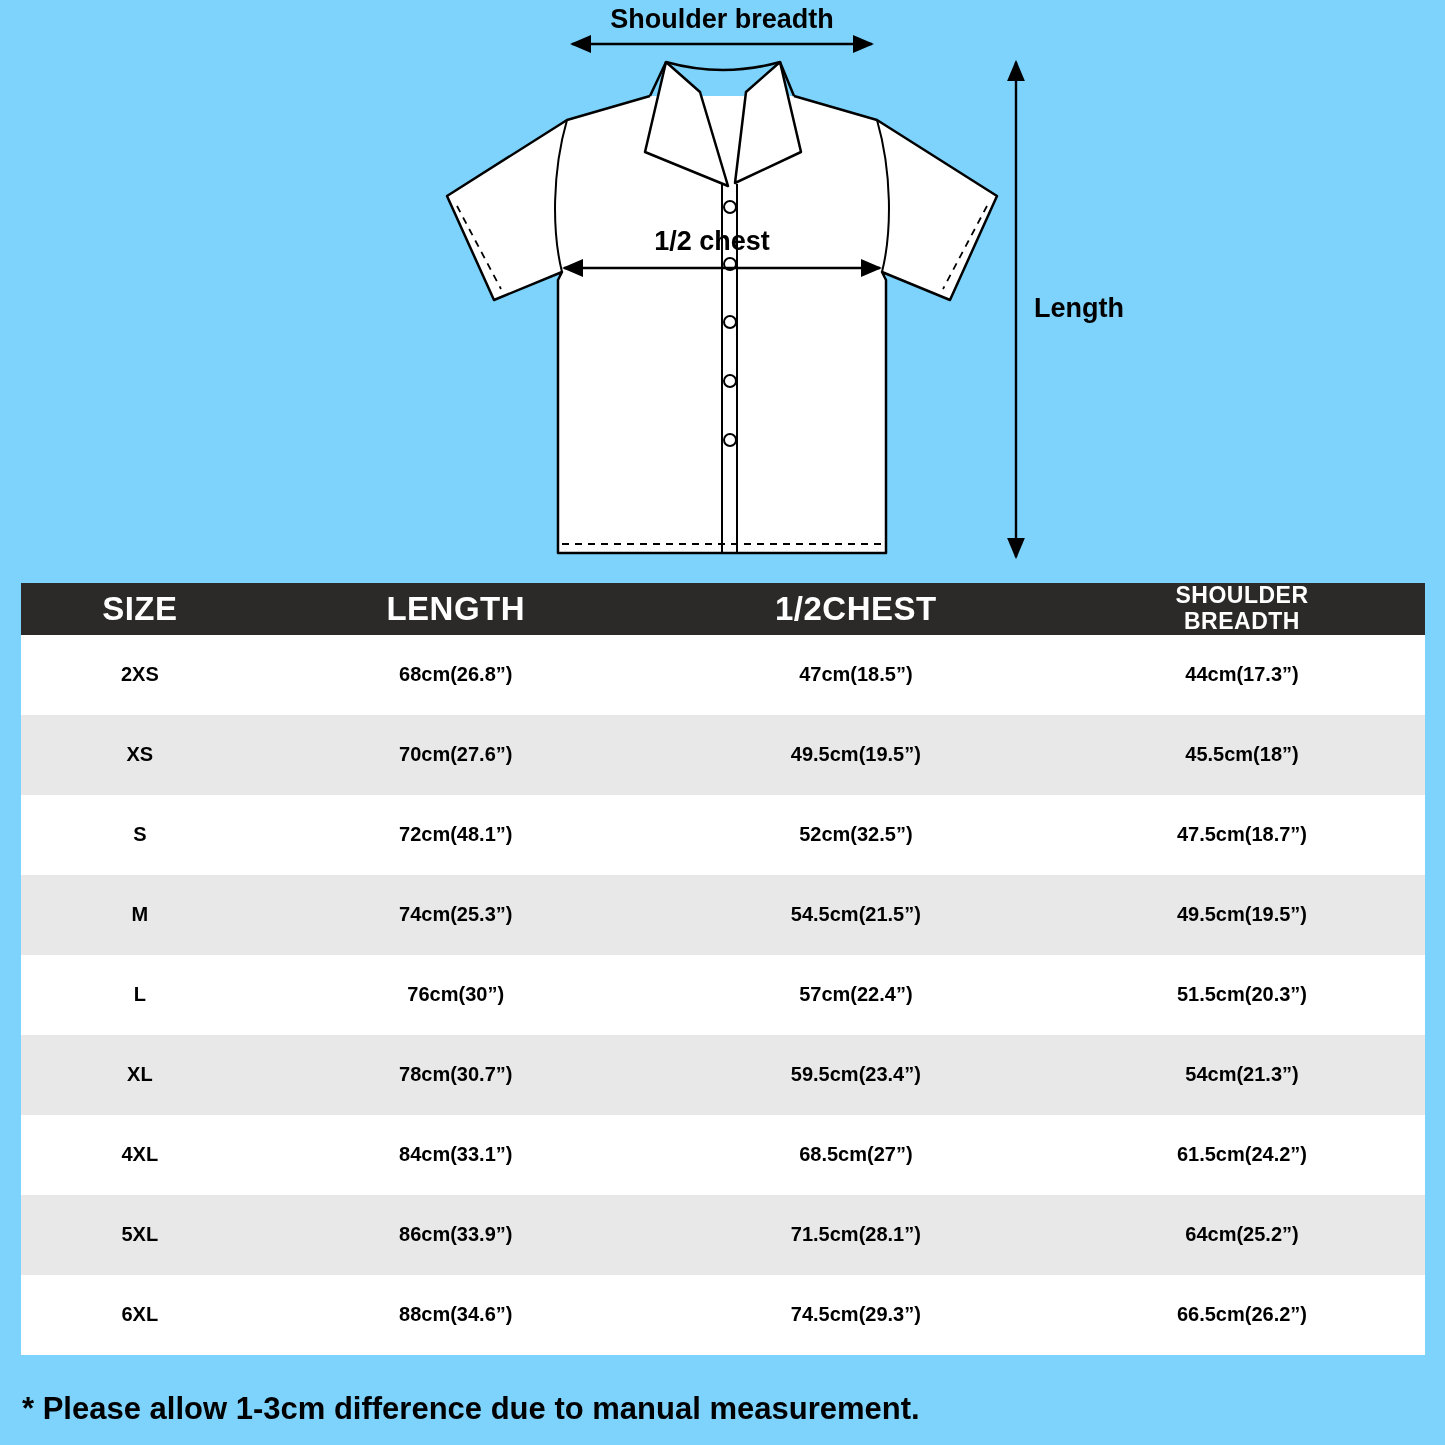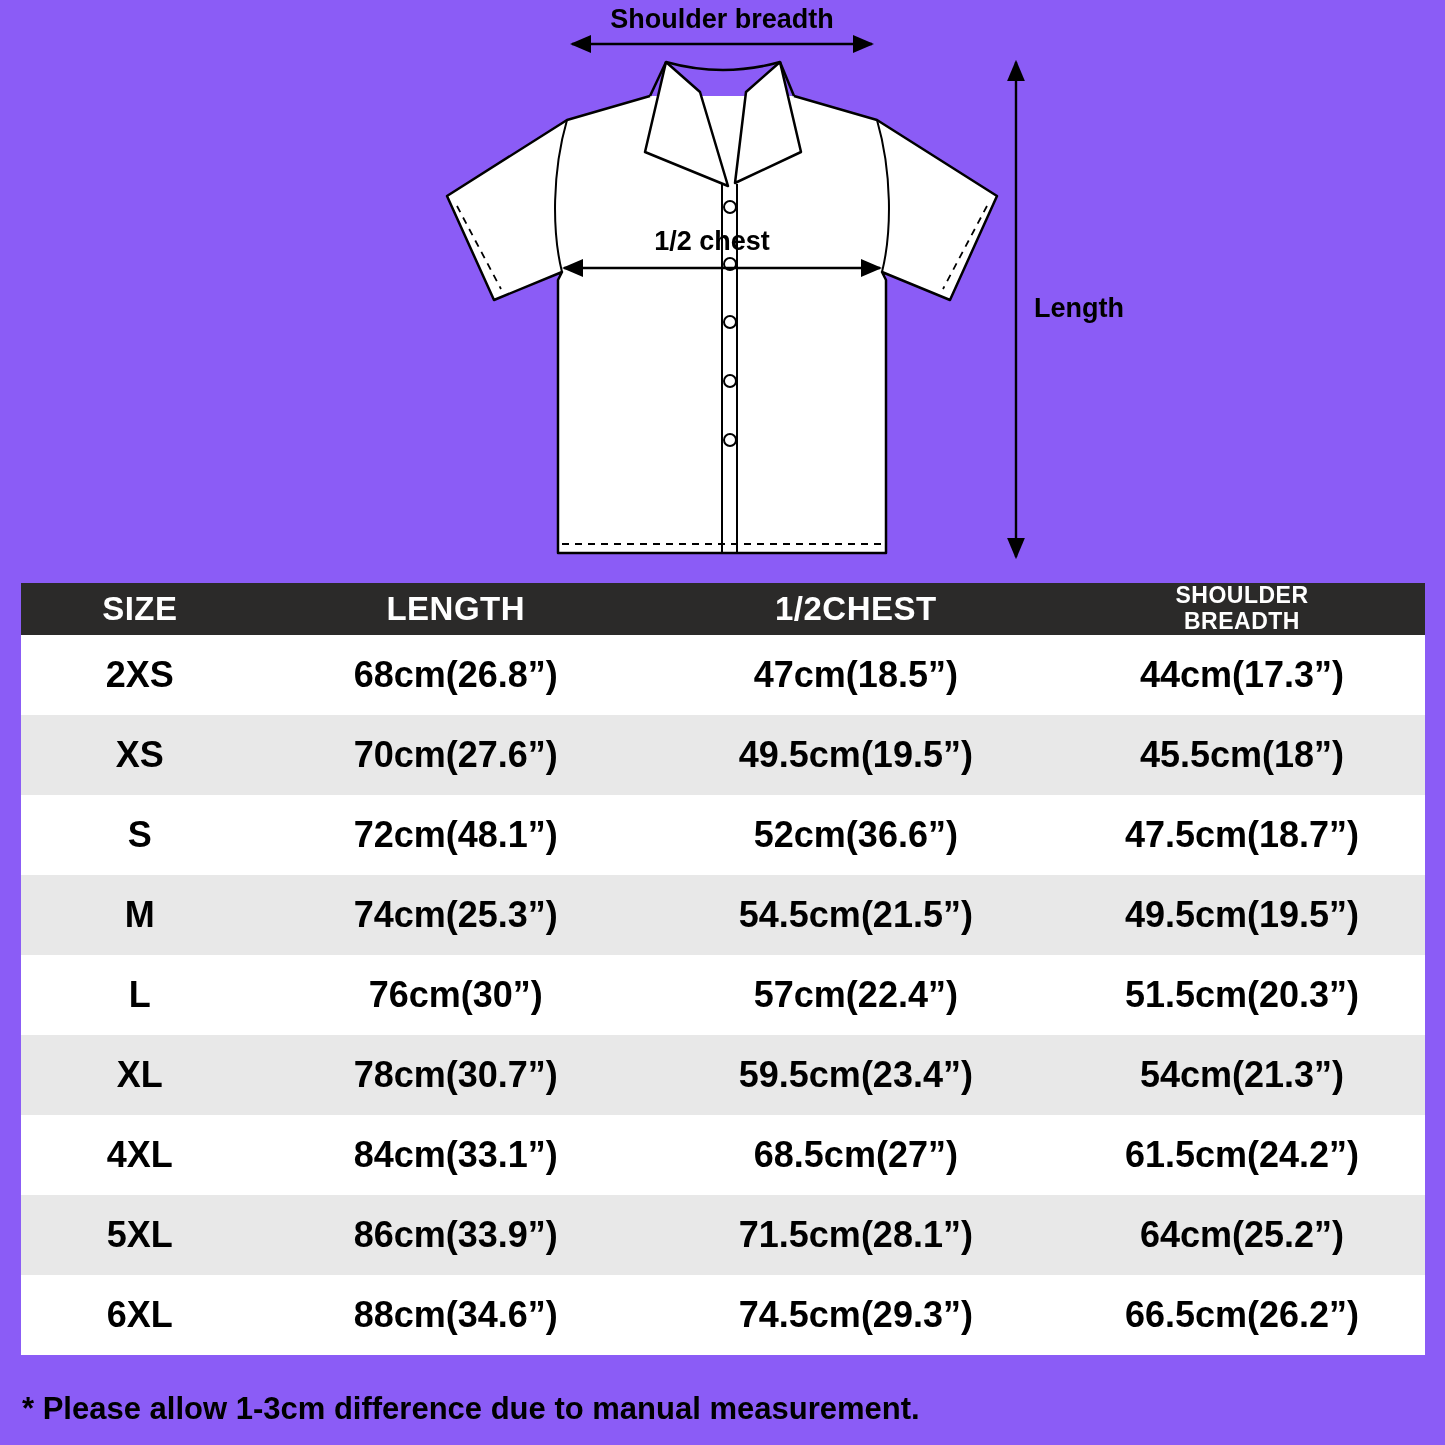--- a/index.html
+++ b/index.html
@@ -1,34 +1,34 @@
 <!DOCTYPE html>
 <html><head>
 <meta charset="utf-8">
 <style>
   html,body{margin:0;padding:0;background:#ffffff;}
   .page{
-    width:1445px;height:1445px;background:#8b5cf6;position:relative;
+    width:1445px;height:1445px;background:#7dd3fc;position:relative;
     font-family:"Liberation Sans", sans-serif;color:#000;overflow:hidden;
   }
   .diagram{position:relative;width:1445px;height:575px;}
   svg text{font-family:"Liberation Sans", sans-serif;font-weight:bold;fill:#000;}
 
   .size-table{
     width:1404px;margin:8px auto 0 auto;border-collapse:collapse;table-layout:fixed;
   }
   .size-table thead th{
     background:#2b2a29;color:#fff;font-weight:bold;height:48px;
     text-align:center;vertical-align:middle;padding:0;
   }
   .th-big{font-size:33px;letter-spacing:0.5px;}
   .th-small span{display:inline-block;max-width:200px;font-size:23px;line-height:1.12;letter-spacing:0.5px;}
   .size-table tbody td{
     height:80px;text-align:center;vertical-align:middle;
-    font-size:36px;font-weight:bold;padding:0;
+    font-size:20px;font-weight:bold;padding:0;
   }
   .size-table tbody tr{background:#ffffff;}
   .size-table tbody tr:nth-child(even){background:#e8e8e8;}
   .note{
     margin:36px 0 0 22px;font-size:31px;font-weight:bold;color:#000;
   }
 </style>
 </head>
 <body>
 
@@ -105,21 +105,21 @@
       </tr>
       <tr>
         <td>XS</td>
         <td>70cm(27.6”)</td>
         <td>49.5cm(19.5”)</td>
         <td>45.5cm(18”)</td>
       </tr>
       <tr>
         <td>S</td>
         <td>72cm(48.1”)</td>
-        <td>52cm(36.6”)</td>
+        <td>52cm(32.5”)</td>
         <td>47.5cm(18.7”)</td>
       </tr>
       <tr>
         <td>M</td>
         <td>74cm(25.3”)</td>
         <td>54.5cm(21.5”)</td>
         <td>49.5cm(19.5”)</td>
       </tr>
       <tr>
         <td>L</td>

